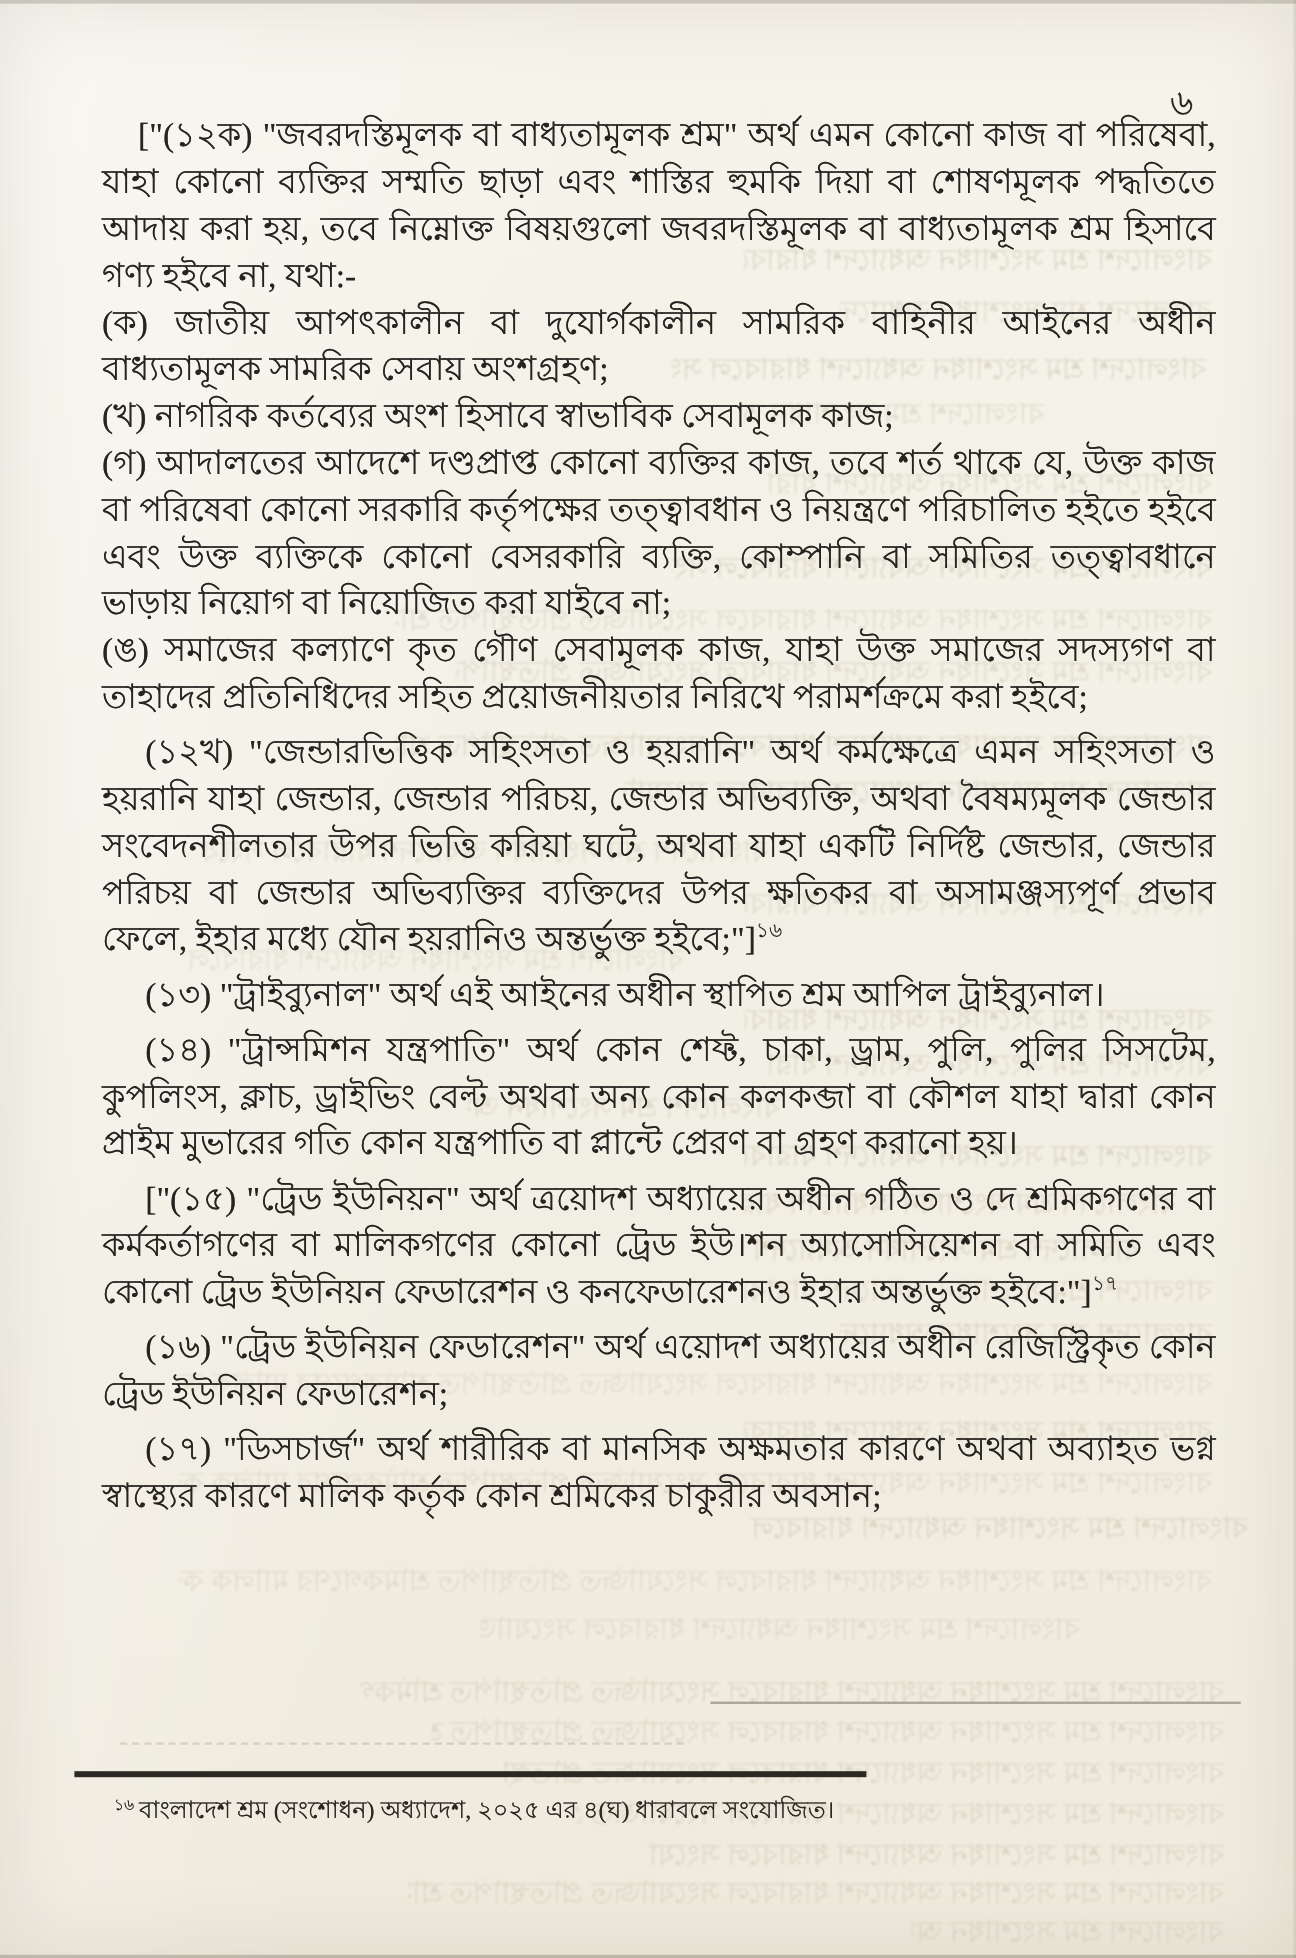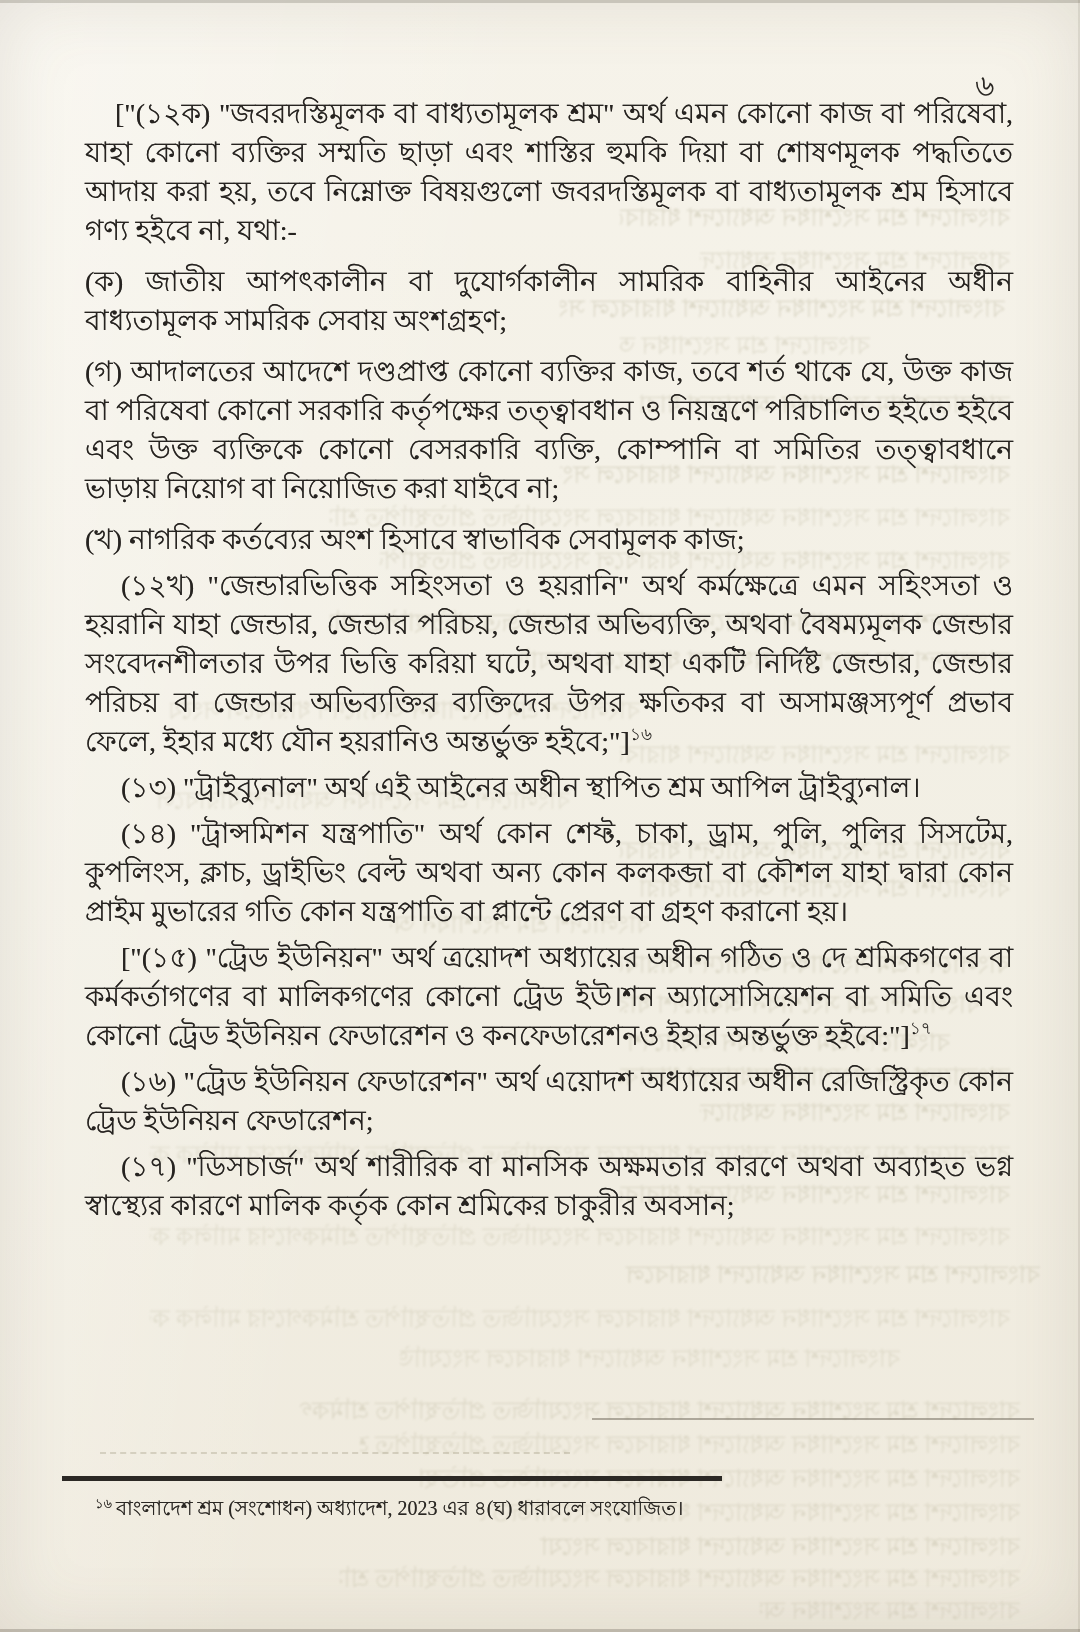--- a/index.html
+++ b/index.html
@@ -26,21 +26,21 @@
   .body-text{
     position:absolute;top:94px;left:85px;width:928px;
     font-size:28px;line-height:39px;
     color:#262320;
     text-align:justify;
     text-shadow:0 0 0.5px rgba(38,35,32,0.65);
   }
   .para{margin:0;}
   .para.clause{text-indent:36px;margin-top:7px;}
   .para.opening{text-indent:30px;margin-top:0;}
-  .para.item{text-indent:0;margin-top:12px;}
+  .para.item{text-indent:0;margin-top:0;}
   .para sup{font-size:17px;line-height:0;vertical-align:11px;text-shadow:none;}
 
   .rule{position:absolute;}
   .rule-right{top:1418px;left:592px;width:442px;height:2px;background:rgba(90,85,70,0.45);}
   .rule-faint{top:1452px;left:100px;width:470px;height:0;border-top:2px dashed rgba(140,132,105,0.28);}
   .rule-thick{top:1476px;left:62px;width:660px;height:5px;background:#2c2925;}
 
   .footnotes{
     position:absolute;top:1488px;left:95px;width:840px;
     font-size:20px;line-height:31px;color:#2a2723;
@@ -103,30 +103,31 @@
 
   <div class="scan-edge-top"></div>
   <div class="scan-edge-bottom"></div>
   <div class="scan-edge-right"></div>
 
   <div class="page-number">৬</div>
 
   <main class="body-text" id="body-text">
       <p class="para opening">["(১২ক) "জবরদস্তিমূলক বা বাধ্যতামূলক শ্রম" অর্থ এমন কোনো কাজ বা পরিষেবা, যাহা কোনো ব্যক্তির সম্মতি ছাড়া এবং শাস্তির হুমকি দিয়া বা শোষণমূলক পদ্ধতিতে আদায় করা হয়, তবে নিম্নোক্ত বিষয়গুলো জবরদস্তিমূলক বা বাধ্যতামূলক শ্রম হিসাবে গণ্য হইবে না, যথা:-</p>
       <p class="para item">(ক) জাতীয় আপৎকালীন বা দুযোর্গকালীন সামরিক বাহিনীর আইনের অধীন বাধ্যতামূলক সামরিক সেবায় অংশগ্রহণ;</p>
+      <p class="para item">(খ) নাগরিক কর্তব্যের অংশ হিসাবে স্বাভাবিক সেবামূলক কাজ;</p>
       <p class="para item">(গ) আদালতের আদেশে দণ্ডপ্রাপ্ত কোনো ব্যক্তির কাজ, তবে শর্ত থাকে যে, উক্ত কাজ বা পরিষেবা কোনো সরকারি কর্তৃপক্ষের তত্ত্বাবধান ও নিয়ন্ত্রণে পরিচালিত হইতে হইবে এবং উক্ত ব্যক্তিকে কোনো বেসরকারি ব্যক্তি, কোম্পানি বা সমিতির তত্ত্বাবধানে ভাড়ায় নিয়োগ বা নিয়োজিত করা যাইবে না;</p>
-      <p class="para item">(খ) নাগরিক কর্তব্যের অংশ হিসাবে স্বাভাবিক সেবামূলক কাজ;</p>
+      <p class="para item">(ঙ) সমাজের কল্যাণে কৃত গৌণ সেবামূলক কাজ, যাহা উক্ত সমাজের সদস্যগণ বা তাহাদের প্রতিনিধিদের সহিত প্রয়োজনীয়তার নিরিখে পরামর্শক্রমে করা হইবে;</p>
       <p class="para clause">(১২খ) "জেন্ডারভিত্তিক সহিংসতা ও হয়রানি" অর্থ কর্মক্ষেত্রে এমন সহিংসতা ও হয়রানি যাহা জেন্ডার, জেন্ডার পরিচয়, জেন্ডার অভিব্যক্তি, অথবা বৈষম্যমূলক জেন্ডার সংবেদনশীলতার উপর ভিত্তি করিয়া ঘটে, অথবা যাহা একটি নির্দিষ্ট জেন্ডার, জেন্ডার পরিচয় বা জেন্ডার অভিব্যক্তির ব্যক্তিদের উপর ক্ষতিকর বা অসামঞ্জস্যপূর্ণ প্রভাব ফেলে, ইহার মধ্যে যৌন হয়রানিও অন্তর্ভুক্ত হইবে;"]<sup>১৬</sup></p>
       <p class="para clause">(১৩) "ট্রাইব্যুনাল" অর্থ এই আইনের অধীন স্থাপিত শ্রম আপিল ট্রাইব্যুনাল।</p>
       <p class="para clause">(১৪) "ট্রান্সমিশন যন্ত্রপাতি" অর্থ কোন শেফ্ট, চাকা, ড্রাম, পুলি, পুলির সিসটেম, কুপলিংস, ক্লাচ, ড্রাইভিং বেল্ট অথবা অন্য কোন কলকব্জা বা কৌশল যাহা দ্বারা কোন প্রাইম মুভারের গতি কোন যন্ত্রপাতি বা প্লান্টে প্রেরণ বা গ্রহণ করানো হয়।</p>
       <p class="para clause">["(১৫) "ট্রেড ইউনিয়ন" অর্থ ত্রয়োদশ অধ্যায়ের অধীন গঠিত ও দে শ্রমিকগণের বা কর্মকর্তাগণের বা মালিকগণের কোনো ট্রেড ইউ।শন অ্যাসোসিয়েশন বা সমিতি এবং কোনো ট্রেড ইউনিয়ন ফেডারেশন ও কনফেডারেশনও ইহার অন্তর্ভুক্ত হইবে:"]<sup>১৭</sup></p>
       <p class="para clause">(১৬) "ট্রেড ইউনিয়ন ফেডারেশন" অর্থ এয়োদশ অধ্যায়ের অধীন রেজিস্ট্রিকৃত কোন ট্রেড ইউনিয়ন ফেডারেশন;</p>
       <p class="para clause">(১৭) "ডিসচার্জ" অর্থ শারীরিক বা মানসিক অক্ষমতার কারণে অথবা অব্যাহত ভগ্ন স্বাস্থ্যের কারণে মালিক কর্তৃক কোন শ্রমিকের চাকুরীর অবসান;</p>
     </main>
 
   <div class="rule rule-right"></div>
   <div class="rule rule-faint"></div>
   <div class="rule rule-thick"></div>
 
   <section class="footnotes" id="footnotes">
-      <p class="footnote"><sup>১৬</sup><span>বাংলাদেশ শ্রম (সংশোধন) অধ্যাদেশ, 2023 এর ৪(ঘ) ধারাবলে সংযোজিত।</span></p>
+      <p class="footnote"><sup>১৬</sup><span>বাংলাদেশ শ্রম (সংশোধন) অধ্যাদেশ, ২০২৫ এর ৪(ঘ) ধারাবলে সংযোজিত।</span></p>
     </section>
 </div>
 
 </body></html>

